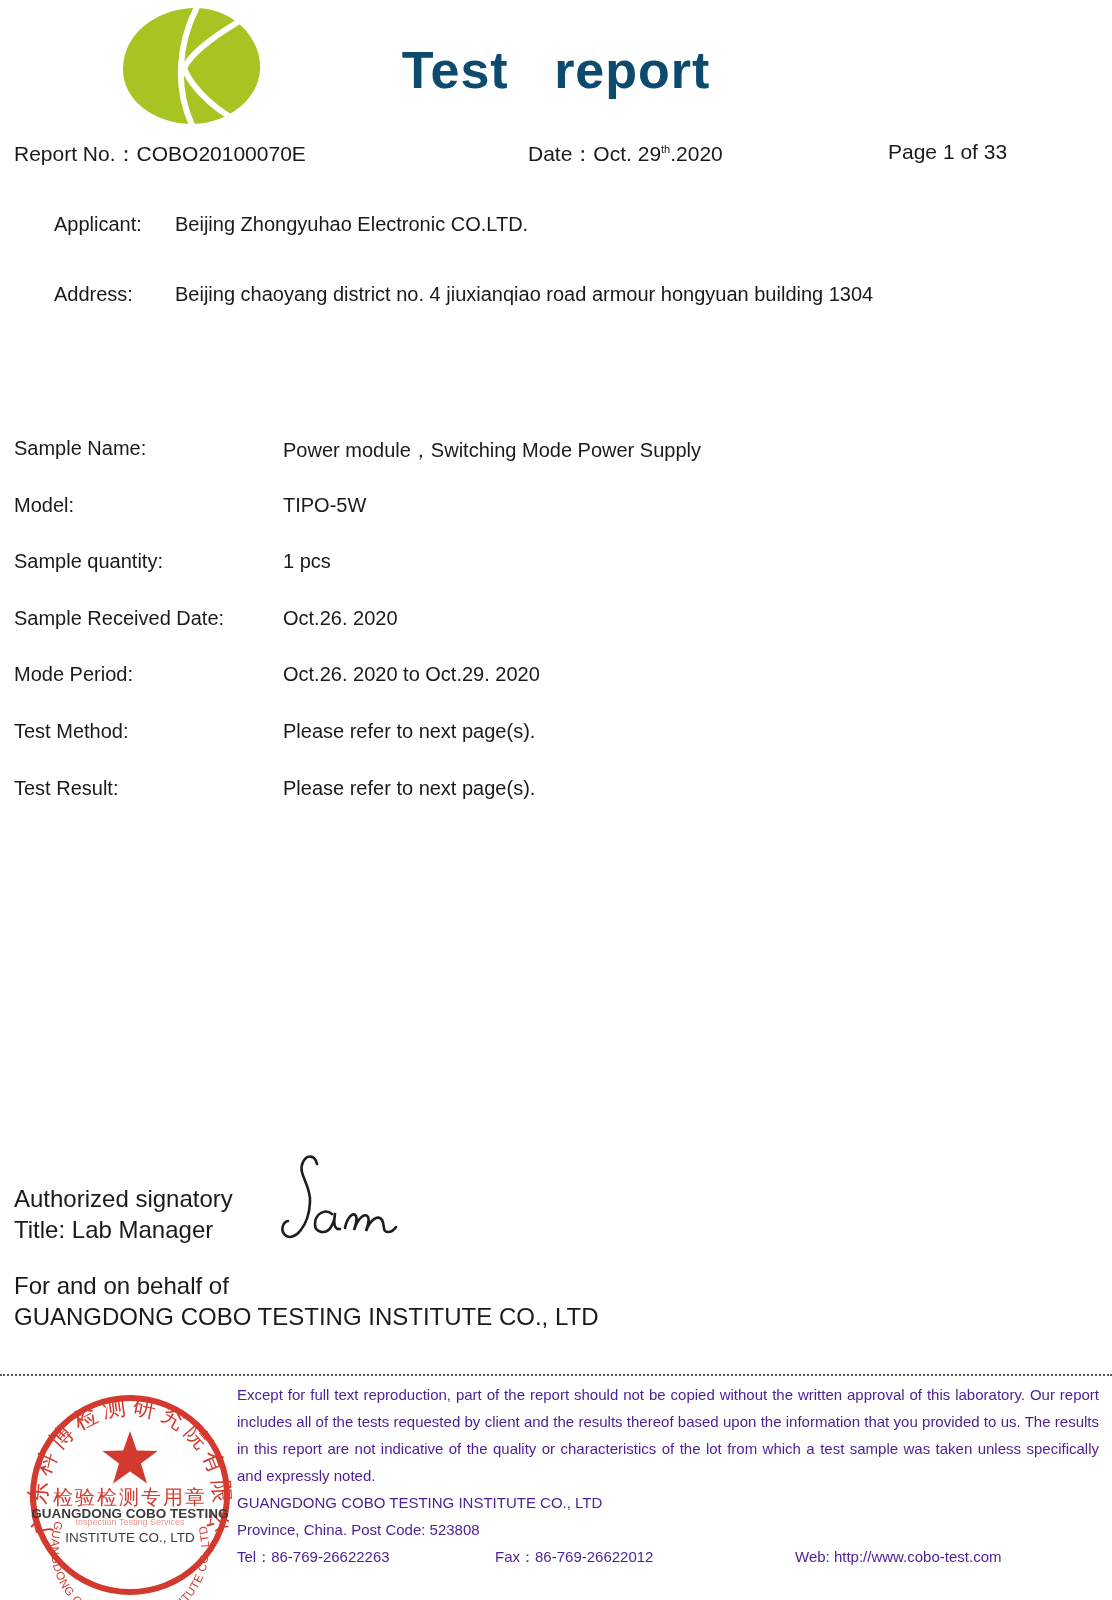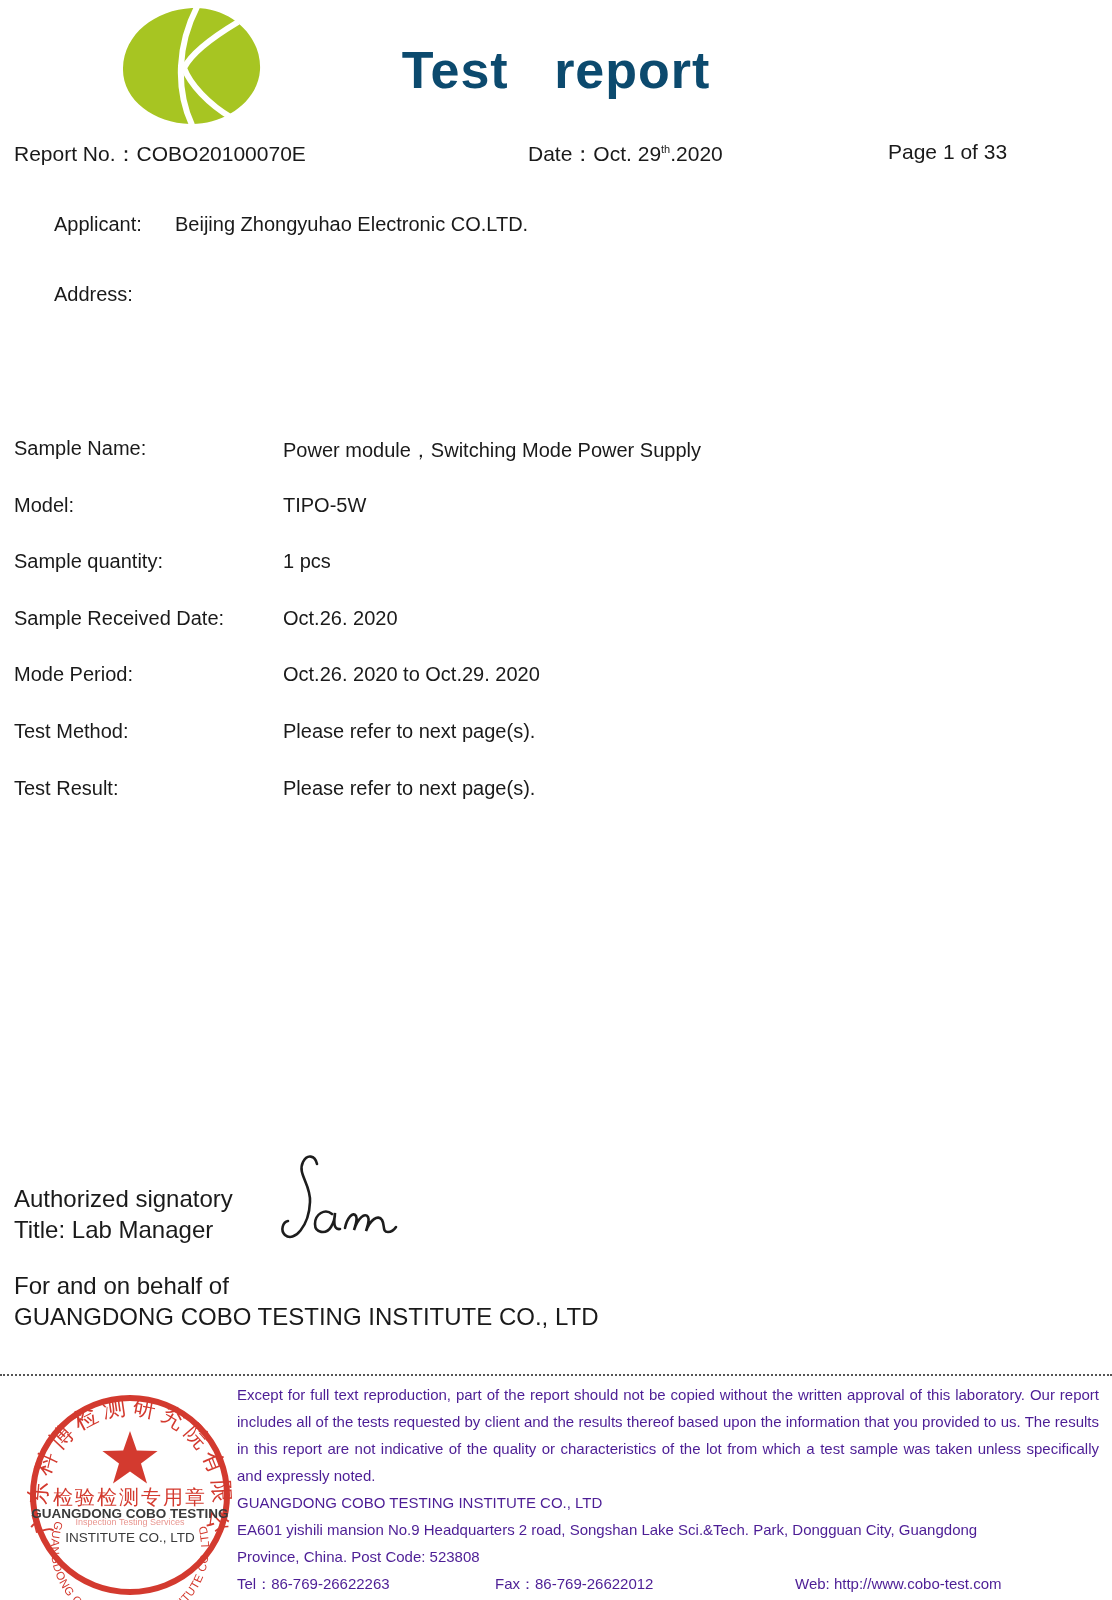--- a/index.html
+++ b/index.html
@@ -83,20 +83,21 @@
     <span>Report No.：</span><span>COBO20100070E</span>
   </div>
   <div class="abs header-row hr-date">
     <span>Date：</span><span>Oct. 29</span><sup>th</sup><span>.2020</span>
   </div>
   <div class="abs header-row hr-page">Page 1 of 33</div>
 
   <div class="abs party-row label-col" style="top:213px">Applicant:</div>
   <div class="abs party-row party-value" style="top:213px">Beijing Zhongyuhao Electronic CO.LTD.</div>
   <div class="abs party-row label-col" style="top:283px">Address:</div>
+  <div class="abs party-row party-value" style="top:283px">Beijing chaoyang district no. 4 jiuxianqiao road armour hongyuan building 1304</div>
 
 
   <div class="field-row">
     <span class="field-label" style="top:437px">Sample Name:</span>
     <span class="field-value" style="top:437px">Power module，Switching Mode Power Supply</span>
   </div>
   <div class="field-row">
     <span class="field-label" style="top:494px">Model:</span>
     <span class="field-value" style="top:494px">TIPO-5W</span>
   </div>
@@ -133,21 +134,20 @@
   </svg>
 
   <div class="abs sig-text" style="top:1272px">For and on behalf of</div>
   <div class="abs sig-text" style="top:1303px">GUANGDONG COBO TESTING INSTITUTE CO., LTD</div>
 
   <div class="abs dotted-line"></div>
 
   <div class="abs footer-block">
     <div class="disclaimer">Except for full text reproduction, part of the report should not be copied without the written approval of this laboratory. Our report includes all of the tests requested by client and the results thereof based upon the information that you provided to us. The results in this report are not indicative of the quality or characteristics of the lot from which a test sample was taken unless specifically and expressly noted.</div>
     <div class="footer-line">GUANGDONG COBO TESTING INSTITUTE CO., LTD</div>
-    <div class="footer-line">EA601 yishili mansion No.9 Headquarters 2 road, Songshan Lake Sci.&amp;Tech. Park, Dongguan City, Guangdong</div>
     <div class="footer-line">Province, China. Post Code: 523808</div>
     <div class="footer-line tel-row">
       <span><span>Tel：</span><span>86-769-26622263</span></span>
       <span class="tel-item-fax"><span>Fax：</span><span>86-769-26622012</span></span>
       <span class="tel-item-web"><span>Web: </span><span>http://www.cobo-test.com</span></span>
     </div>
   </div>
 
   <svg class="abs stamp-box" viewBox="0 0 206 206" aria-hidden="true">
     <defs>

